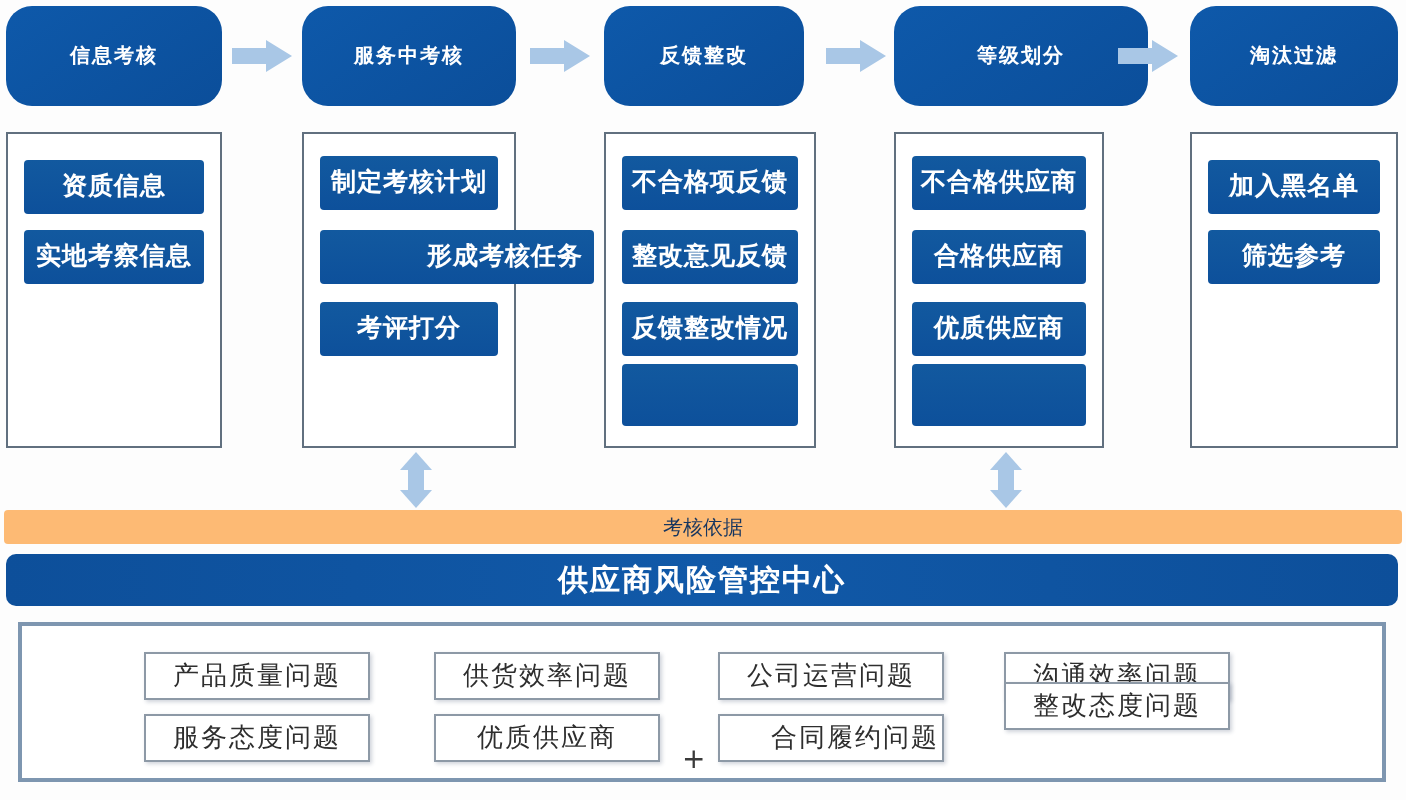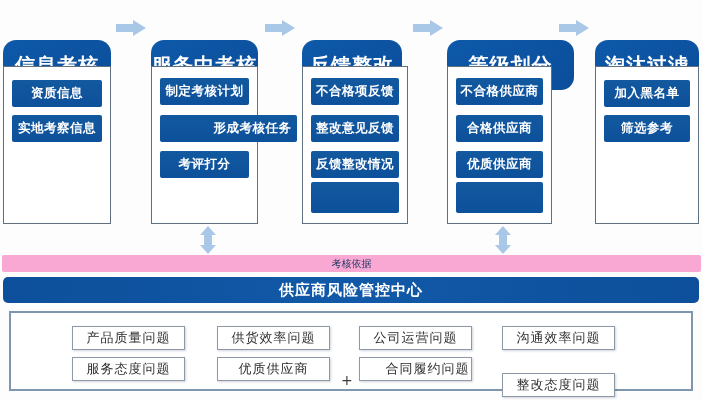--- a/index.html
+++ b/index.html
@@ -1,21 +1,21 @@
 <!DOCTYPE html>
 <html><head>
 <meta charset="utf-8">
 <style>
   html,body{margin:0;padding:0;background:#fff;}
   .stage{position:relative;width:703px;height:400px;background:#fdfdfd;overflow:hidden;
          font-family:"DejaVu Sans","Liberation Sans",sans-serif;}
   
   .col-header{position:absolute;top:3px;height:50px;border-radius:13px;
-    background:linear-gradient(145deg,#0e59aa,#0b4e9a);color:#fff;font-size:20px;font-weight:bold;
-    letter-spacing:1px;display:flex;align-items:center;justify-content:center;margin-top:37px;}
+    background:linear-gradient(145deg,#0e59aa,#0b4e9a);color:#fff;font-size:10px;font-weight:bold;
+    letter-spacing:1px;display:flex;align-items:center;justify-content:center;}
   
   .col-outline{position:absolute;top:66px;height:158px;background:#fff;border:1px solid #61707f;box-sizing:border-box;}
   
   .step{position:absolute;background:linear-gradient(180deg,#12599f,#0d509b);color:#fff;
     font-size:12.5px;font-weight:bold;letter-spacing:.5px;border-radius:2px;z-index:1;
     display:flex;align-items:center;justify-content:center;}
   
   .h-arrow{position:absolute;top:20px;width:30px;height:16px;}
   .h-arrow::before{content:"";position:absolute;left:0;top:4px;width:17px;height:8px;background:#a9c7e6;}
   .h-arrow::after{content:"";position:absolute;left:17px;top:0;width:0;height:0;
@@ -26,21 +26,21 @@
     border-right:8px solid transparent;border-bottom:9px solid #a9c7e6;}
   .v-arrow .shaft{width:8px;height:10px;margin:0 auto;background:#a9c7e6;}
   .v-arrow .tri-down{width:0;height:0;margin:0 auto;border-left:8px solid transparent;
     border-right:8px solid transparent;border-top:9px solid #a9c7e6;}
   
   .banner{position:absolute;left:0;top:180px;width:703px;height:42px;z-index:5;
     background:rgba(106,189,97,0.74);display:flex;align-items:center;justify-content:center;
     color:#fff;font-size:17px;font-weight:bold;letter-spacing:.5px;
     text-shadow:0 1px 2px rgba(50,110,55,.35);}
   
-  .basis-bar{position:absolute;left:2px;top:255px;width:699px;height:17px;background:#f9a8d4;
+  .basis-bar{position:absolute;left:2px;top:255px;width:699px;height:17px;background:#fdba74;
     border-radius:2px;color:#16355f;font-size:10px;display:flex;align-items:center;justify-content:center;}
   
   .center-bar{position:absolute;left:3px;top:277px;width:696px;height:26px;border-radius:5px;
     background:linear-gradient(90deg,#0d4f9a,#1159a8 50%,#0d4f9a);color:#fff;font-size:15px;
     font-weight:bold;letter-spacing:1px;display:flex;align-items:center;justify-content:center;}
   
   .panel{position:absolute;left:9px;top:311px;width:684px;height:80px;background:#fff;
     border:2px solid #7e96b0;box-sizing:border-box;}
   .pbtn{position:absolute;width:113px;height:24px;background:#fff;border:1px solid #8d99a6;
     box-shadow:1px 1px 2px rgba(40,60,90,.22);color:#2e2e2e;font-size:13px;box-sizing:border-box;
@@ -74,21 +74,21 @@
 
   <div class="panel">
     <span class="plus">+</span>
   <div class="pbtn" style="left: 61px; top: 13px;">产品质量问题</div>
       <div class="pbtn" style="left: 206px; top: 13px;">供货效率问题</div>
       <div class="pbtn" style="left: 348px; top: 13px;">公司运营问题</div>
       <div class="pbtn" style="left: 491px; top: 13px;">沟通效率问题</div>
       <div class="pbtn" style="left: 61px; top: 44px;">服务态度问题</div>
       <div class="pbtn" style="left: 206px; top: 44px;">优质供应商</div>
       <div class="pbtn" style="left: 348px; top: 44px; padding-left: 24px;">合同履约问题</div>
-      <div class="pbtn" style="left: 491px; top: 60px;">整改态度问题</div>
+      <div class="pbtn" style="left: 491px; top: 28px;">整改态度问题</div>
     </div>
 
 <div class="col-header" style="left: 3px; width: 108px;">信息考核</div>
     <div class="h-arrow" style="left: 116px;"></div>
     <div class="col-outline" style="left: 3px; width: 108px;"></div>
     <div class="step" style="left: 12px; width: 90px; top: 80px; height: 27px;">资质信息</div>
     <div class="step" style="left: 12px; width: 90px; top: 115px; height: 27px;">实地考察信息</div>
     <div class="col-header" style="left: 151px; width: 107px;">服务中考核</div>
     <div class="h-arrow" style="left: 265px;"></div>
     <div class="col-outline" style="left: 151px; width: 107px;"></div>

